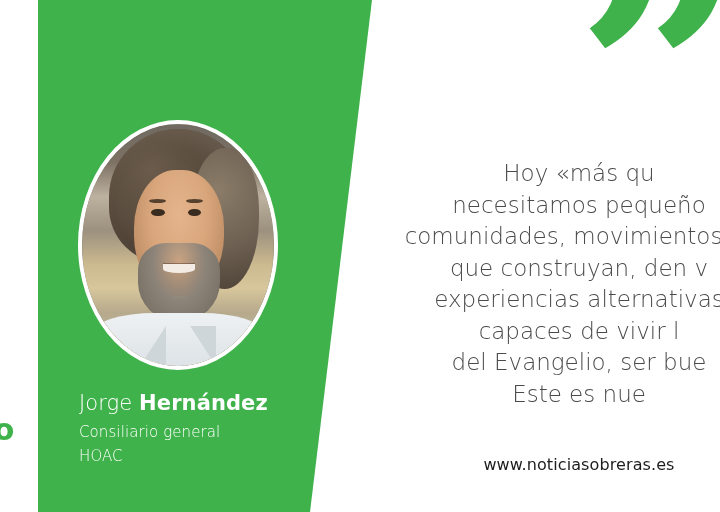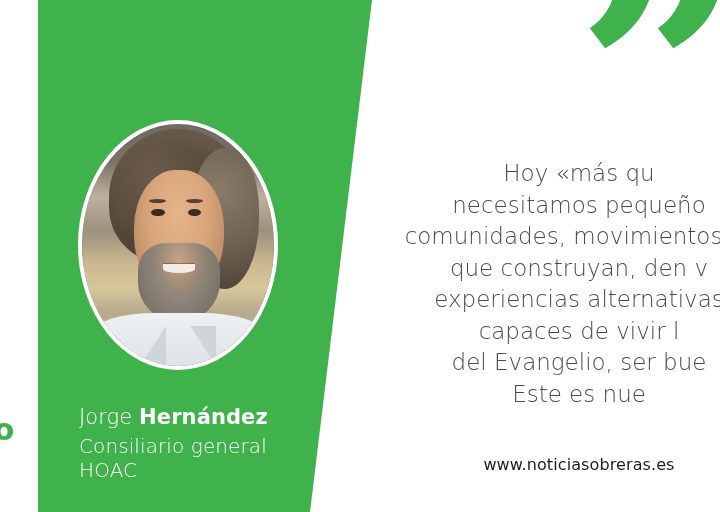--- a/index.html
+++ b/index.html
@@ -139,36 +139,36 @@
   }
   .ph-collarR{
     right:30%;
     border-width:0 26px 40px 0;
     border-color:transparent #cfd6da transparent transparent;
   }
 
   
   #person-block{
     position:absolute;
-    left:79px;top:404px;
+    left:79px;top:390px;
     width:240px;
     z-index:4;
     color:#ffffff;
   }
   #person-name{
     font-size:21px;
     line-height:26px;
     font-weight:300;
     letter-spacing:.1px;
     white-space:nowrap;
   }
   #person-name b{font-weight:700;}
   #person-role{
     margin-top:4px;
-    font-size:20px;
+    font-size:15px;
     line-height:24px;
     font-weight:300;
     letter-spacing:.1px;
   }
 
   
   #logo-fragment{
     position:absolute;
     left:-16px;top:414px;
     z-index:5;

